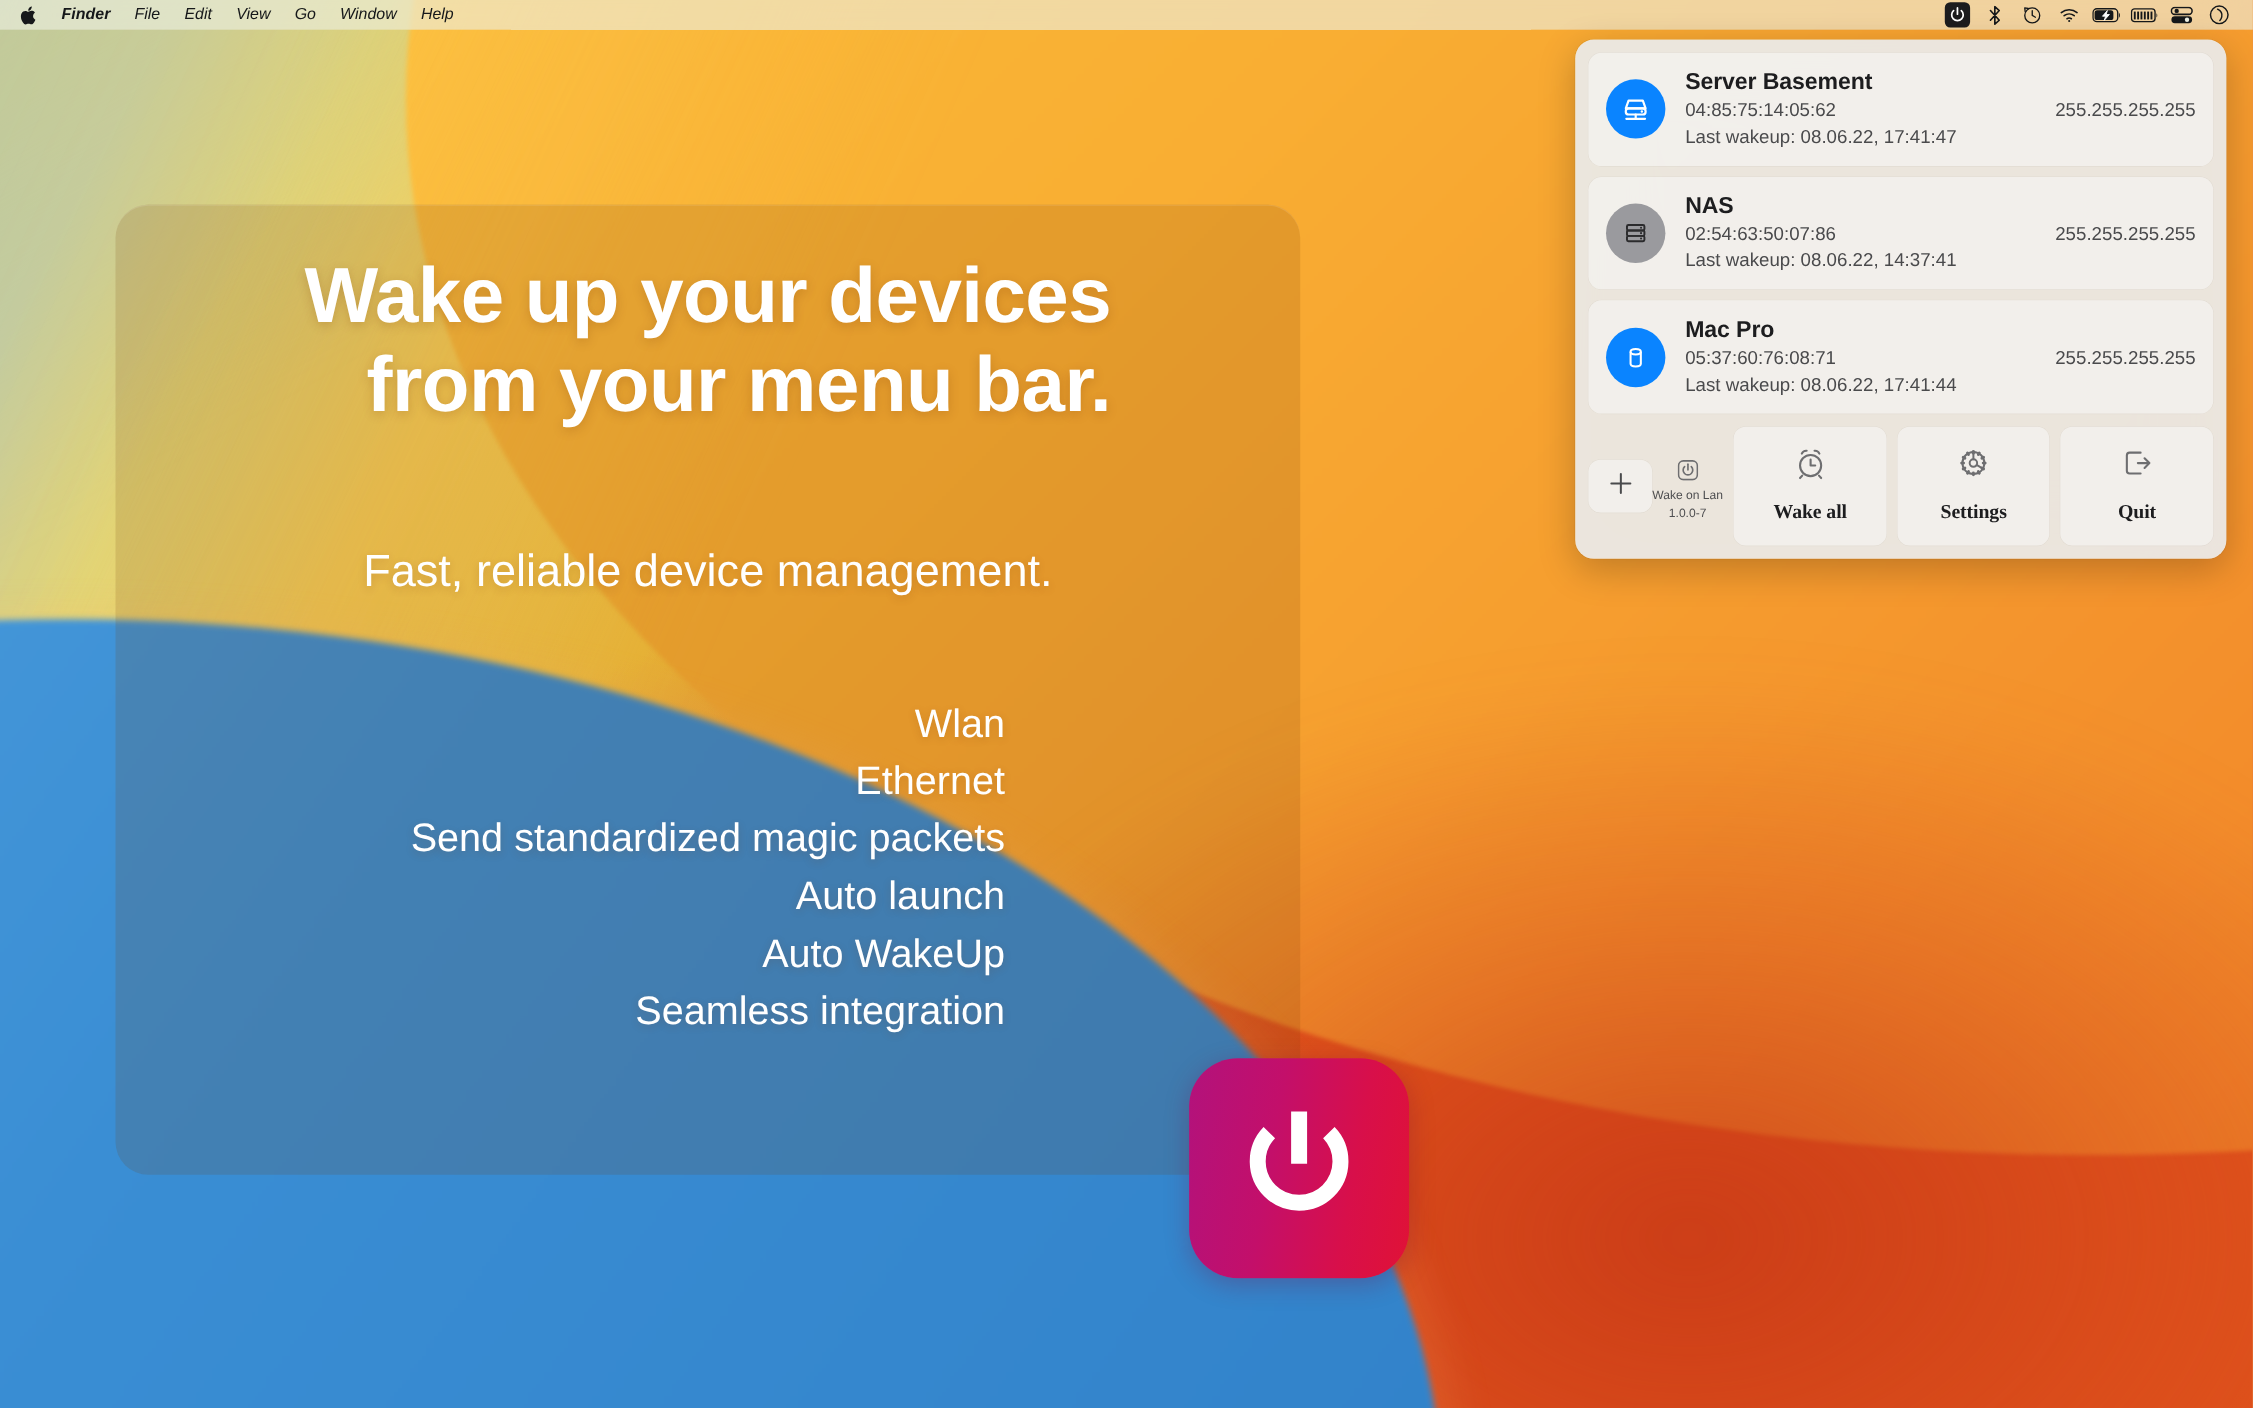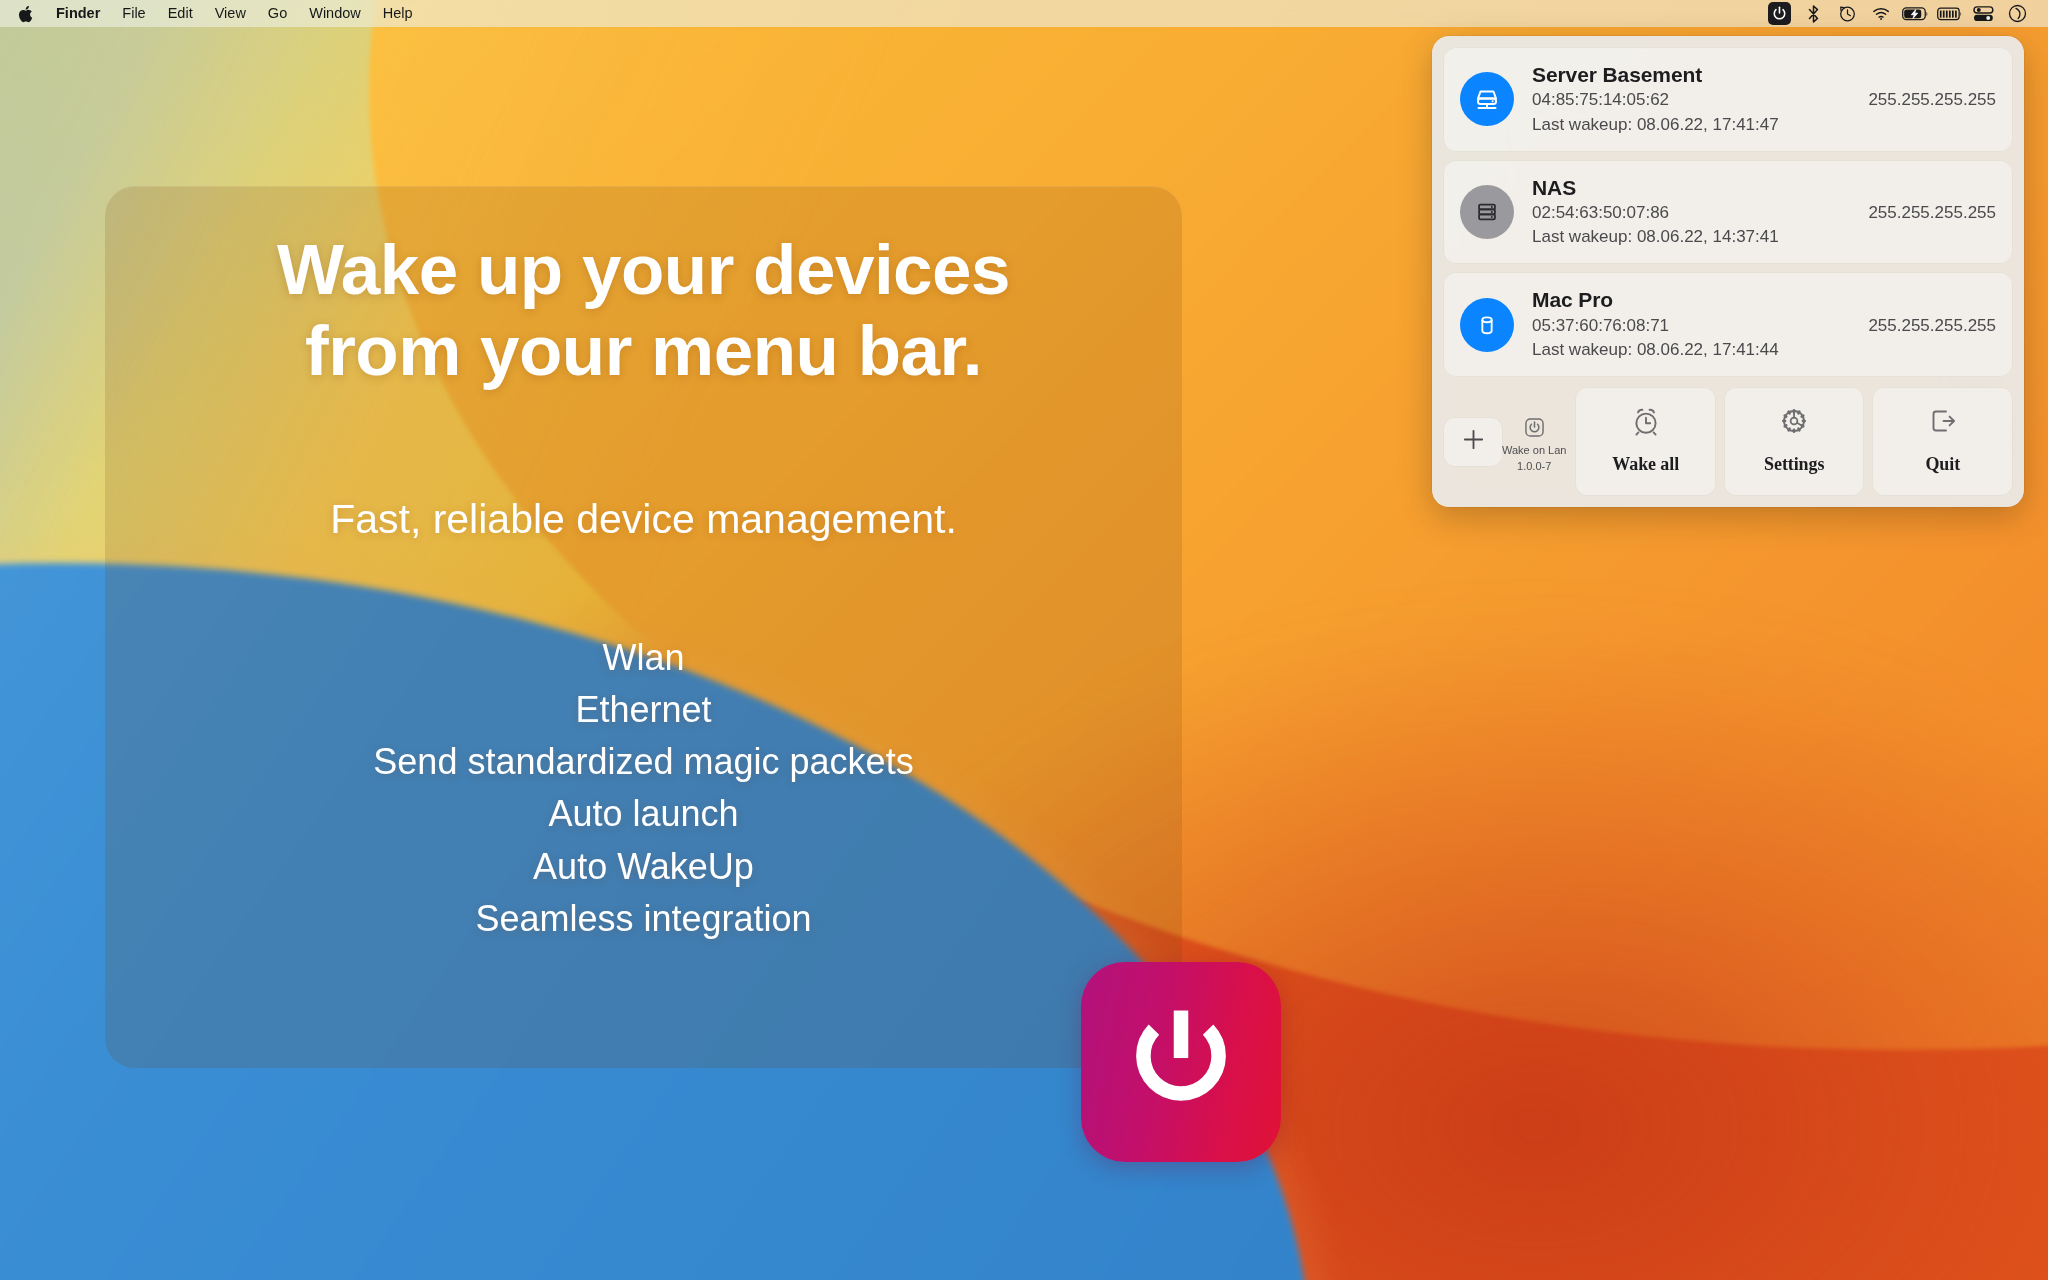--- a/index.html
+++ b/index.html
@@ -105,20 +105,21 @@
     position: absolute;
     top: 0; left: 0; right: 0;
     height: 27px;
     display: flex;
     align-items: center;
     background: rgba(238,240,228,0.62);
     backdrop-filter: blur(24px);
     -webkit-backdrop-filter: blur(24px);
     padding: 0 14px 0 12px;
     z-index: 20;
+    font-style: italic;
   }
   .mb-left { display: flex; align-items: center; gap: 0; }
   .mb-item {
     font-size: 14.5px;
     color: #16181a;
     padding: 0 11px;
     line-height: 27px;
     white-space: nowrap;
   }
   .mb-item.app { font-weight: bold; }
@@ -154,21 +155,21 @@
     width: 1077px; height: 882px;
     border-radius: 30px;
     background: rgba(120,64,10,0.16);
     box-shadow: 0 1px 0 rgba(255,255,255,0.12) inset;
     z-index: 5;
     display: flex;
     flex-direction: column;
     align-items: center;
     padding-top: 44px;
     color: #fff;
-    text-align: center;
+    text-align: right;
   }
   .promo-headline {
     font-size: 71px;
     font-weight: bold;
     line-height: 1.14;
     letter-spacing: -0.5px;
     max-width: 960px;
     text-shadow: 0 2px 10px rgba(120,50,0,0.22);
   }
   .promo-sub {

